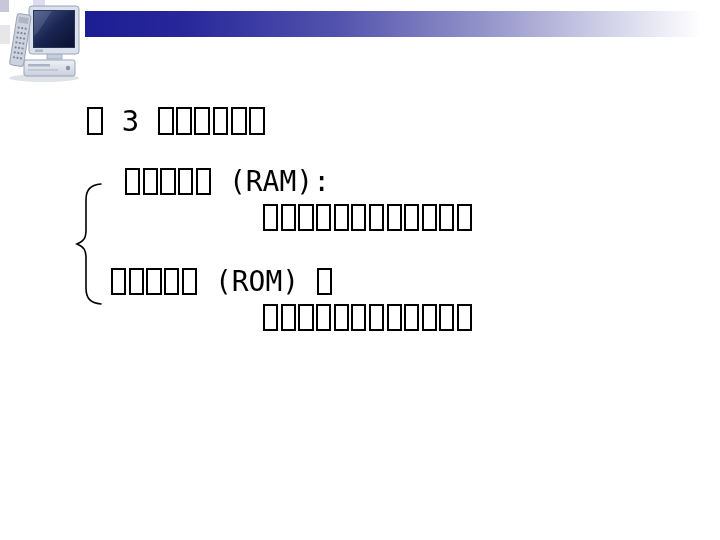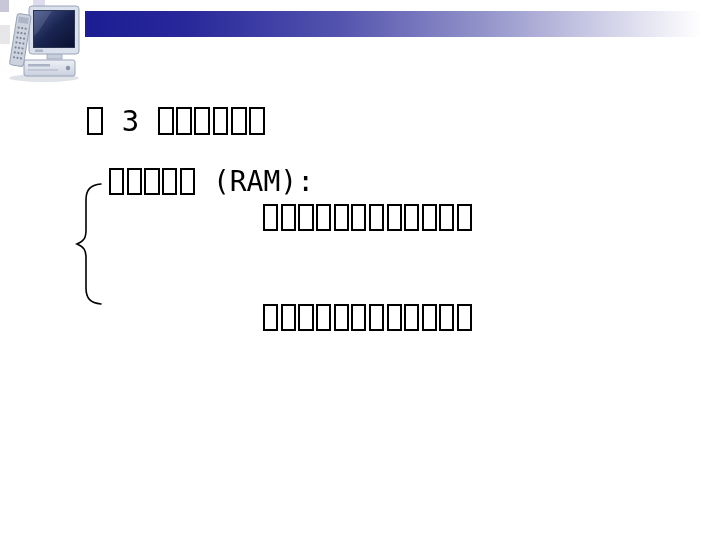--- a/index.html
+++ b/index.html
@@ -30,21 +30,21 @@
     background: linear-gradient(90deg, #1d1d93 0%, #28289b 16%,
                 #5353ae 40%, #9191c9 62%, #cacae5 80%, #ffffff 97%);
   }
 
   
   .computer { position: absolute; left: 4px; top: 2px; width: 78px; height: 80px; }
 
   
   .txt { position: absolute; white-space: pre; line-height: 1.1; }
   .title      { left: 86px;  top: 106px; font-size: 29px; }
-  .item1-label{ left: 108px; top: 167px; font-size: 28px; }
+  .item1-label{ left: 124px; top: 167px; font-size: 28px; }
   .item1-desc { left: 262px; top: 203px; font-size: 28px; }
   .item2-label{ left: 110px; top: 267px; font-size: 28px; }
   .item2-desc { left: 262px; top: 303px; font-size: 28px; }
 
   
   .tofu {
     display: inline-block;
     box-sizing: border-box;
     width: 0.54em; height: 0.95em;
     border: 2px solid #000;
@@ -123,15 +123,16 @@
 
   <div class="txt title tofu-text"><span class="tofu"></span> 3 <span class="tofu"></span><span class="tofu"></span><span class="tofu"></span><span class="tofu"></span><span class="tofu"></span><span class="tofu"></span></div>
 
   <svg class="brace" viewBox="0 0 32 122" xmlns="http://www.w3.org/2000/svg" aria-hidden="true">
     <path d="M30 1 C19 2 15 7 15 17 L15 47 C15 55 13 58 6 61 C13 64 15 67 15 75 L15 105 C15 115 19 120 30 121" fill="none" stroke="#000000" stroke-width="1.6" stroke-linecap="round"></path>
   </svg>
 
   <div class="txt item1-label tofu-text"><span class="tofu"></span><span class="tofu"></span><span class="tofu"></span><span class="tofu"></span><span class="tofu"></span> (RAM):</div>
   <div class="txt item1-desc tofu-text"><span class="tofu"></span><span class="tofu"></span><span class="tofu"></span><span class="tofu"></span><span class="tofu"></span><span class="tofu"></span><span class="tofu"></span><span class="tofu"></span><span class="tofu"></span><span class="tofu"></span><span class="tofu"></span><span class="tofu"></span></div>
 
+  <div class="txt item2-label tofu-text"><span class="tofu"></span><span class="tofu"></span><span class="tofu"></span><span class="tofu"></span><span class="tofu"></span> (ROM) <span class="tofu"></span></div>
   <div class="txt item2-desc tofu-text"><span class="tofu"></span><span class="tofu"></span><span class="tofu"></span><span class="tofu"></span><span class="tofu"></span><span class="tofu"></span><span class="tofu"></span><span class="tofu"></span><span class="tofu"></span><span class="tofu"></span><span class="tofu"></span><span class="tofu"></span></div>
 
 </div>
 
 </body></html>

